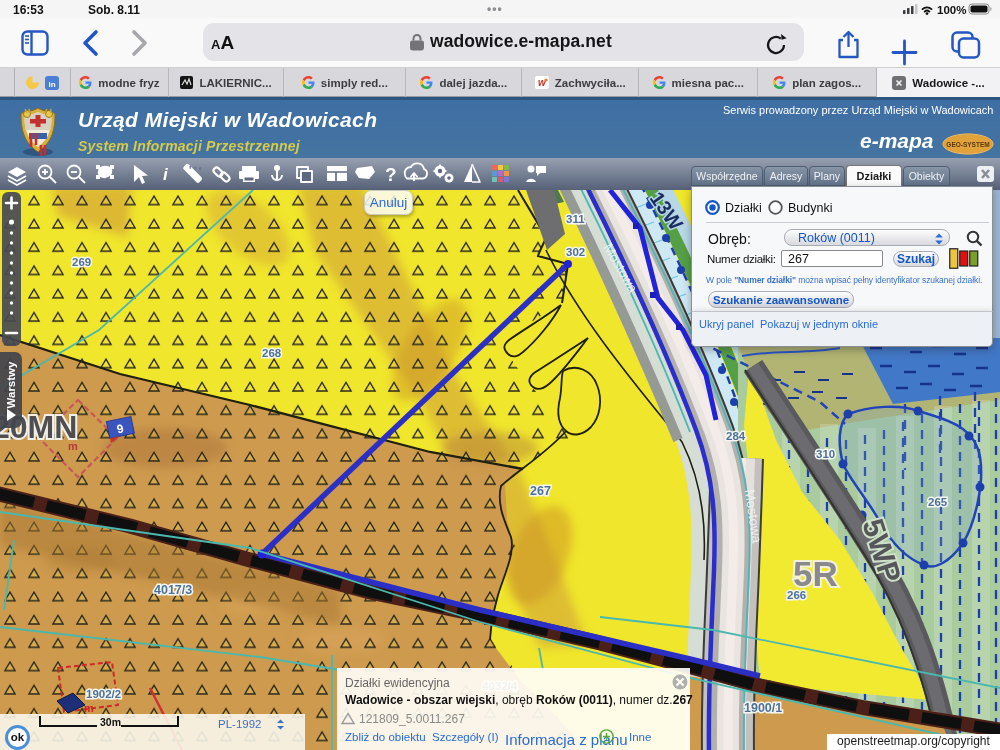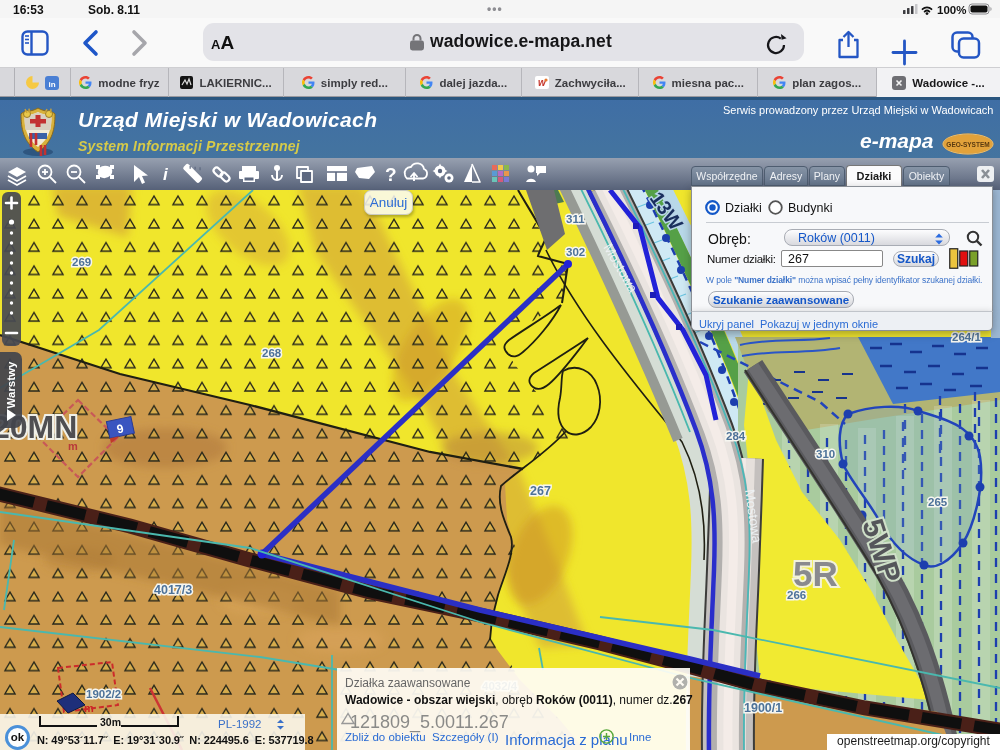--- a/index.html
+++ b/index.html
@@ -569,52 +569,51 @@
         </div>
   <div class="abs" style="left:201px;top:64px;width:46px;height:16px;background:linear-gradient(#fdfdfe,#d8d9de);border:1px solid #a8acb4;border-radius:8px;font-size:12px;font-weight:bold;color:#1557c8;text-align:center;line-height:15px;">Szukaj</div>
   <svg class="abs" style="left:257px;top:61px;" width="30" height="21" viewBox="0 0 30 21">
           <rect x="0.75" y="0.75" width="8" height="19.5" fill="#ecc43e" stroke="#222" stroke-width="1.2"></rect>
           <rect x="10.75" y="3" width="8" height="15" fill="#e01010" stroke="#222" stroke-width="1.2"></rect>
           <rect x="20.75" y="3" width="8" height="15" fill="#7aa029" stroke="#222" stroke-width="1.2"></rect>
         </svg>
   <span class="abs" style="left:14px;top:88px;font-size:8.5px;letter-spacing:-0.1px;color:#3b72c8;white-space:nowrap;">W pole <b>"Numer działki"</b> można wpisać pełny identyfikator szukanej działki.</span>
   <div class="abs" style="left:16px;top:104px;width:146px;height:17px;background:linear-gradient(#fdfdfe,#d4d5da);border:1px solid #a8acb4;border-radius:8px;font-size:11.5px;font-weight:bold;color:#1557c8;text-align:center;line-height:16px;white-space:nowrap;">Szukanie zaawansowane</div>
  </div>
- <div class="abs" style="left:0;top:146px;width:302px;height:20px;background:#edf0f4;border:1px solid #8a8f96;border-top:1px solid #c0c4ca;border-radius:0 0 5px 5px;box-shadow:0 3px 8px rgba(30,30,30,0.35);">
+ <div class="abs" style="left:0;top:146px;width:302px;height:36px;background:#edf0f4;border:1px solid #8a8f96;border-top:1px solid #c0c4ca;border-radius:0 0 5px 5px;box-shadow:0 3px 8px rgba(30,30,30,0.35);">
   <span class="abs" style="left:7px;top:6px;font-size:11px;color:#2a6bd4;">Ukryj panel</span>
   <span class="abs" style="left:68px;top:6px;font-size:11px;color:#2a6bd4;">Pokazuj w jednym oknie</span>
  </div>
 </div>
 <div id="infopanel" class="abs" style="left:337px;top:668px;width:353px;height:82px;background:rgba(255,253,246,0.92);">
- <span class="abs" style="left:8px;top:8px;font-size:12px;color:#666;">Działka zaawansowane</span>
+ <span class="abs" style="left:8px;top:8px;font-size:12px;color:#666;">Działki ewidencyjna</span>
  <svg class="abs" style="left:335px;top:6px;" width="16" height="16" viewBox="0 0 16 16">
         <circle cx="8" cy="8" r="7.5" fill="#b0b0ac"></circle>
         <path d="M4.5,4.5 L11.5,11.5 M11.5,4.5 L4.5,11.5" stroke="#fdfaf2" stroke-width="2.2"></path>
       </svg>
  <span class="abs" style="left:8px;top:25px;font-size:12px;color:#111;white-space:nowrap;"><b>Wadowice - obszar wiejski</b>, obręb <b>Roków (0011)</b>, numer dz.<b>267</b></span>
  <svg class="abs" style="left:4px;top:44px;" width="14" height="13" viewBox="0 0 14 13">
         <path d="M7,1.5 L13,11.5 H1 Z" fill="none" stroke="#999" stroke-width="1.4"></path>
       </svg>
- <span class="abs" style="left:13px;top:44px;font-size:18px;color:#8a8a88;">121809_5.0011.267</span>
+ <span class="abs" style="left:22px;top:44px;font-size:12px;color:#8a8a88;">121809_5.0011.267</span>
  <span class="abs" style="left:8px;top:63px;font-size:11.5px;color:#2a6bd4;">Zbliż do obiektu</span>
  <span class="abs" style="left:95px;top:63px;font-size:11.5px;color:#2a6bd4;">Szczegóły (I)</span>
  <span class="abs" style="left:168px;top:63px;font-size:15px;color:#2a6bd4;">Informacja z planu</span>
  <svg class="abs" style="left:262px;top:61px;" width="15" height="15" viewBox="0 0 17 17">
         <circle cx="8.5" cy="8.5" r="7.5" fill="none" stroke="#58a83a" stroke-width="1.6"></circle>
         <path d="M8.5,4.5 v8 M4.5,8.5 h8" stroke="#58a83a" stroke-width="1.6"></path>
       </svg>
  <span class="abs" style="left:292px;top:63px;font-size:11.5px;color:#2a6bd4;">Inne</span>
 </div>
 <div id="coords" class="abs" style="left:0;top:714px;width:305px;height:36px;background:rgba(252,249,240,0.88);">
  <svg class="abs" style="left:39px;top:2px;" width="140" height="12" viewBox="0 0 140 12">
         <path d="M1,0 V10 H58 M82,10 H139 V0" fill="none" stroke="#111" stroke-width="2"></path>
       </svg>
  <span class="abs" style="left:100px;top:2px;font-size:10.5px;font-weight:bold;color:#111;">30m</span>
  <span class="abs" style="left:218px;top:4px;font-size:11.5px;color:#3a70c8;">PL-1992</span>
  <svg class="abs" style="left:276px;top:5px;" width="9" height="11" viewBox="0 0 9 11">
         <path d="M4.5,0.5 L8,4 H1 Z" fill="#3a70c8"></path>
         <path d="M4.5,10.5 L8,7 H1 Z" fill="#3a70c8"></path>
       </svg>
- <span class="abs" style="left:37px;top:20px;font-size:11px;font-weight:bold;color:#111;white-space:nowrap;letter-spacing:-0.1px;">N: 49°53´11.7˝&nbsp; E: 19°31´30.9˝&nbsp; N: 224495.6&nbsp; E: 537719.8</span>
 </div>
 <div class="abs" style="left:5px;top:725px;width:25px;height:25px;background:#fdfdfd;border:3px solid #4a90d9;border-radius:50%;font-size:11.5px;font-weight:bold;color:#111;text-align:center;line-height:19px;">ok</div>
 <div class="abs" style="left:827px;top:734px;width:173px;height:16px;background:#fff;font-size:12px;color:#1a1a1a;text-align:center;line-height:15px;">openstreetmap.org/copyright</div>
 </div>
 
 </body></html>

